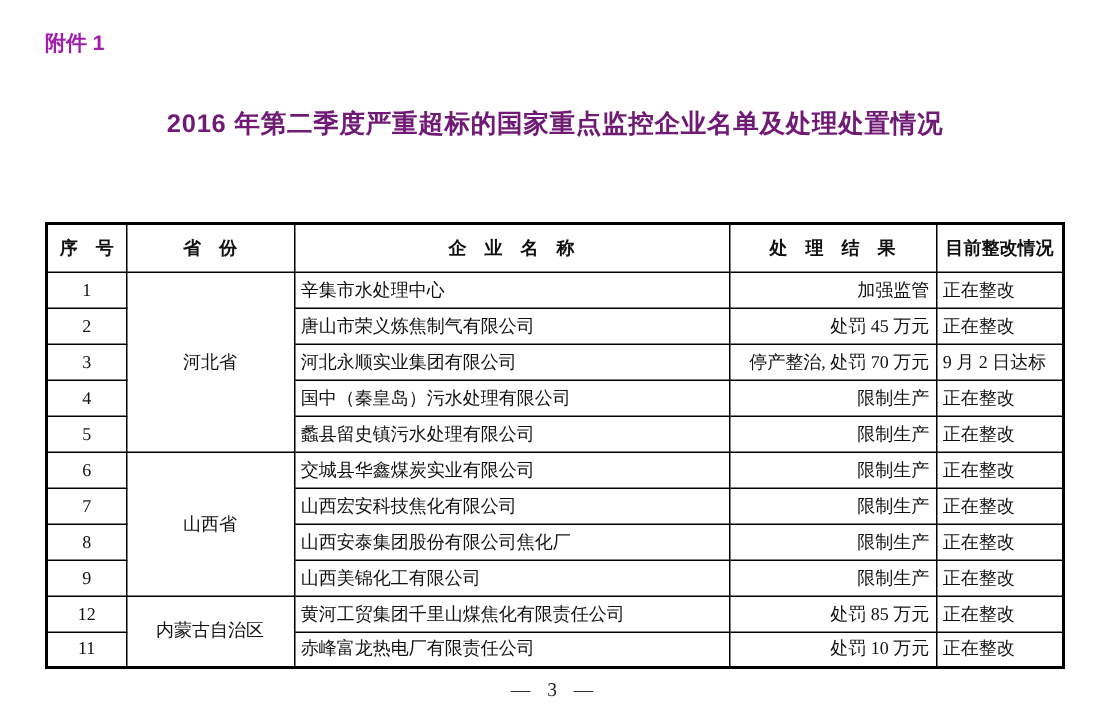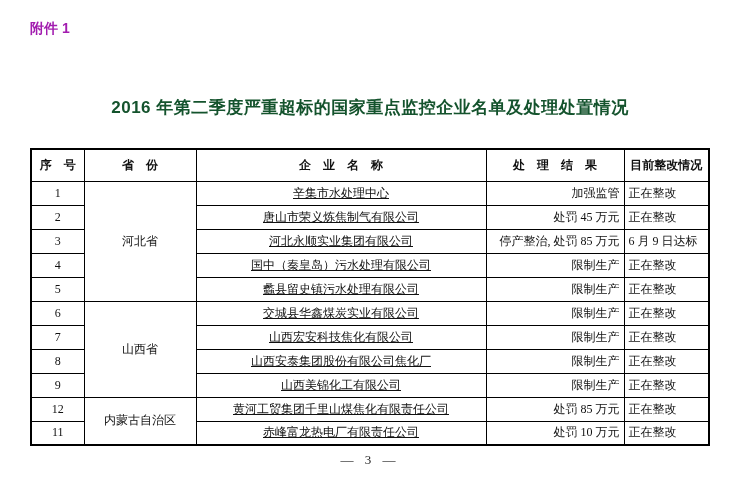--- a/index.html
+++ b/index.html
@@ -18,28 +18,28 @@
   .attachment {
     position: absolute;
     left: 30px; top: 20px;
     font-family: "Liberation Sans", sans-serif;
     font-weight: bold;
     font-size: 14px;
     color: #a21caf;
   }
   .doc-title {
     position: absolute;
-    left: 0; top: 96px;
+    left: 0; top: 71px;
     width: 740px;
     text-align: center;
     font-family: "Liberation Sans", sans-serif;
     font-weight: bold;
     font-size: 17px;
     letter-spacing: 0.5px;
-    color: #14532d;
+    color: #701a75;
   }
   table.main-table {
     position: absolute;
     left: 30px; top: 148px;
     width: 678px; height: 221px;
     border-collapse: collapse;
     table-layout: fixed;
   }
   table.main-table col.c1 { width: 53px; }
   table.main-table col.c2 { width: 112px; }
@@ -59,21 +59,21 @@
   table.main-table thead tr { height: 32px; }
   table.main-table tbody tr { height: 24px; }
   table.main-table th {
     font-family: "Liberation Sans", sans-serif;
     font-weight: bold;
     text-align: center;
     white-space: pre;
   }
   td.c-no   { text-align: center; }
   td.c-prov { text-align: center; }
-  td.c-comp { text-align: center; padding-left: 9px; text-decoration: underline; }
+  td.c-comp { text-align: left; padding-left: 9px; }
   td.c-res  { text-align: right; padding-left: 9px; }
   td.c-stat { }
   .page-number {
     position: absolute;
     left: 0; top: 452px;
     width: 740px;
     text-align: center;
     font-size: 13px;
     letter-spacing: 4px;
     color: #222222;
@@ -115,22 +115,22 @@
         </tr>
         <tr>
           <td class="c-no">2</td>
           <td class="c-comp">唐山市荣义炼焦制气有限公司</td>
           <td class="c-res">处罚 45 万元</td>
           <td class="c-stat">正在整改</td>
         </tr>
         <tr>
           <td class="c-no">3</td>
           <td class="c-comp">河北永顺实业集团有限公司</td>
-          <td class="c-res">停产整治, 处罚 85 万元</td>
-          <td class="c-stat">6 月 9 日达标</td>
+          <td class="c-res">停产整治, 处罚 70 万元</td>
+          <td class="c-stat">9 月 2 日达标</td>
         </tr>
         <tr>
           <td class="c-no">4</td>
           <td class="c-comp">国中（秦皇岛）污水处理有限公司</td>
           <td class="c-res">限制生产</td>
           <td class="c-stat">正在整改</td>
         </tr>
         <tr>
           <td class="c-no">5</td>
           <td class="c-comp">蠡县留史镇污水处理有限公司</td>

